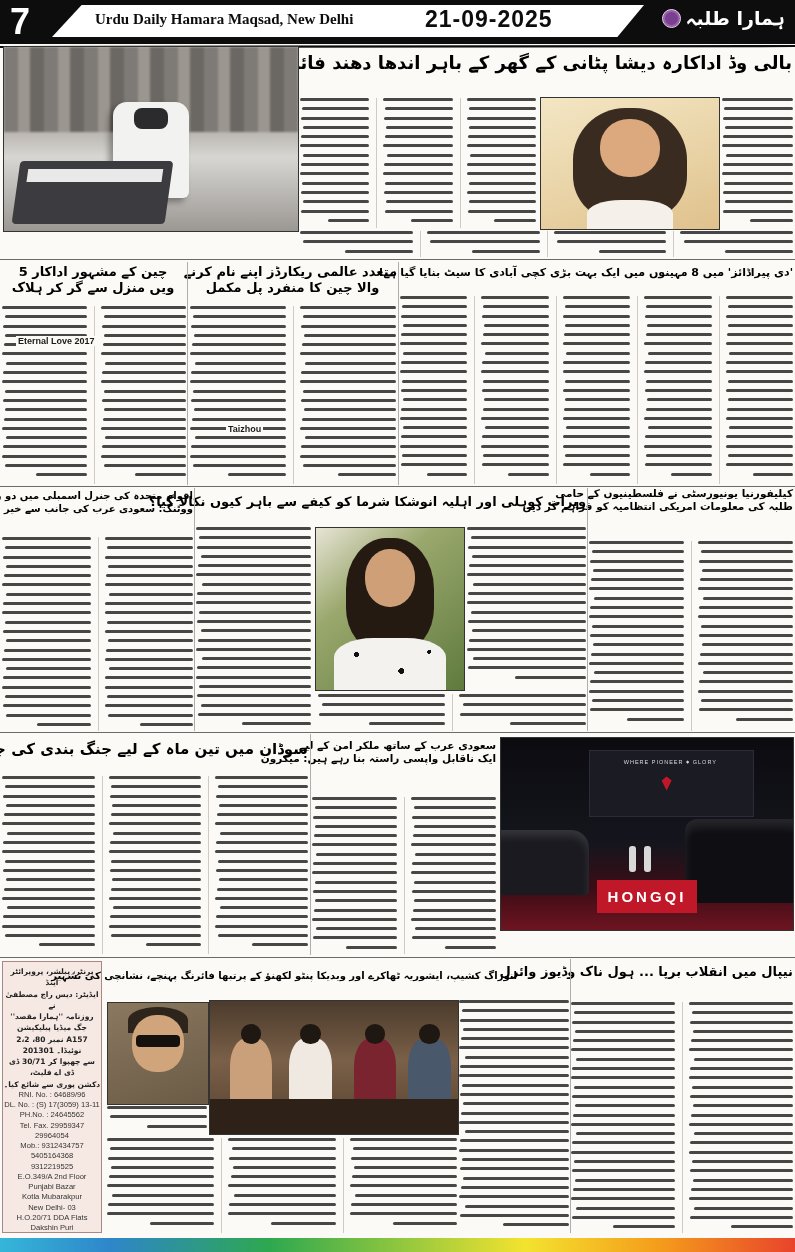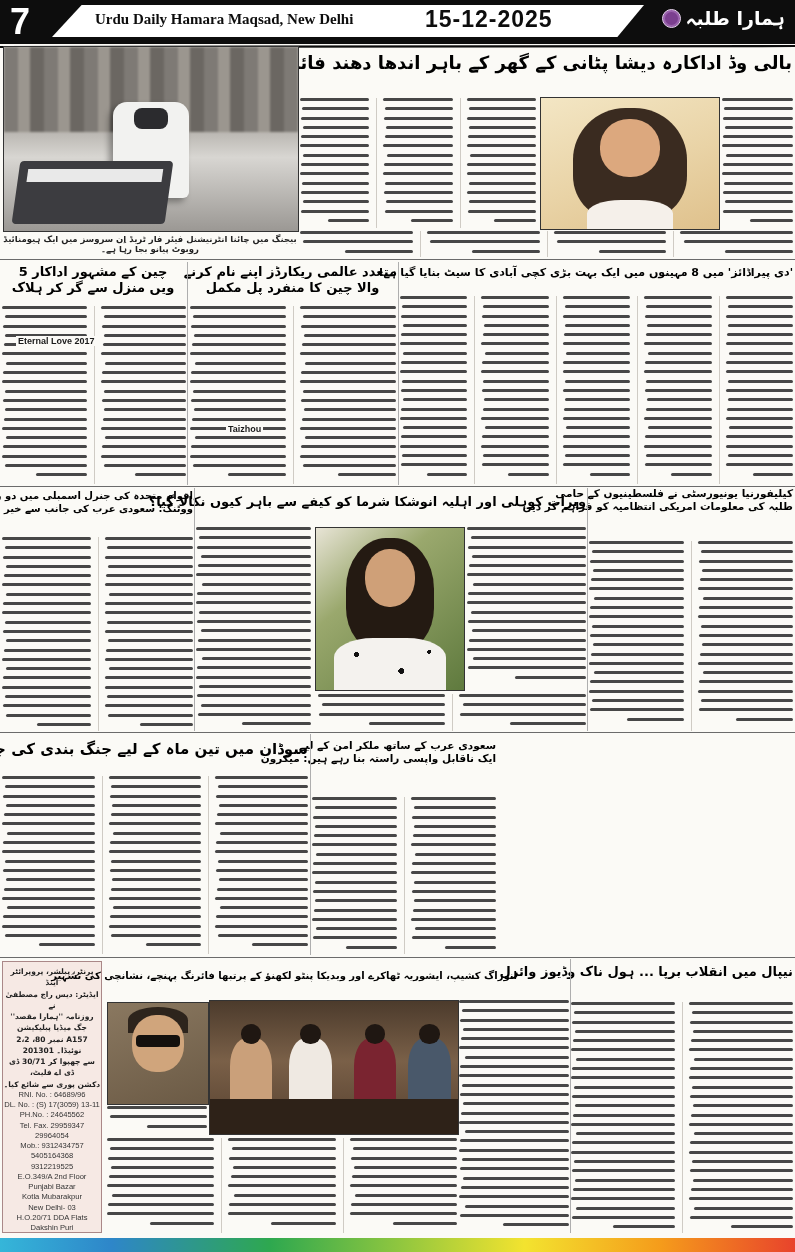--- a/index.html
+++ b/index.html
@@ -90,38 +90,37 @@
 </style>
 </head>
 <body>
 
 <div class="page">
 
   <div class="hdr">
     <div class="pageno">7</div>
     <div class="hdr-band"></div>
     <div class="masthead-title">Urdu Daily Hamara Maqsad, New Delhi</div>
-    <div class="issue-date">15-12-2025</div>
+    <div class="issue-date">21-09-2025</div>
     <div class="logo">
       <span class="logo-text">ہمارا طلبہ</span>
       <span class="logo-emblem"></span>
     </div>
   </div>
   <div class="hdr-underline"></div>
 
   <div class="hl" style="left:300px;top:52px;width:492px;font-size:18px;">
     <div class="ln">بالی وڈ اداکارہ دیشا پٹانی کے گھر کے باہر اندھا دھند فائرنگ</div>
   </div>
 
   <div class="photo ph-robot" style="left:3px;top:46px;width:294px;height:184px;">
     <div class="crowd"></div>
     <div class="robot"></div>
     <div class="piano"></div>
   </div>
-  <div class="caption" style="left:3px;top:234px;width:294px;">بیجنگ میں چائنا انٹرنیشنل فیئر فار ٹریڈ اِن سروسز میں ایک ہیومنائیڈ روبوٹ پیانو بجا رہا ہے۔</div>
 
   <div class="photo ph-disha" style="left:540px;top:97px;width:178px;height:131px;">
     <div class="hair"></div>
     <div class="face"></div>
     <div class="top"></div>
   </div>
 
   <div class="body" style="left:300px;top:98px;width:236px;height:130px;">
     <div class="col flines">
         <div class="fl" style="width: 100%;"></div>
@@ -720,20 +719,30 @@
         <div class="fl" style="width: 99%;"></div>
         <div class="fl" style="width: 96%;"></div>
         <div class="fl" style="width: 98%;"></div>
         <div class="fl" style="width: 100%;"></div>
         <div class="fl" style="width: 95%;"></div>
         <div class="fl" style="width: 99%;"></div>
         <div class="fl" style="width: 60%;"></div>
       </div>
   </div>
 
+  <div class="photo ph-hongqi" style="left:500px;top:737px;width:292px;height:192px;">
+    <div class="screen"></div>
+    <div class="tagline">WHERE PIONEER ◆ GLORY</div>
+    <div class="emblem"></div>
+    <div class="car-l"></div>
+    <div class="car-r"></div>
+    <div class="fig" style="left:44%;"></div>
+    <div class="fig" style="left:49%;"></div>
+    <div class="sign">HONGQI</div>
+  </div>
   <div class="vsep" style="left:310px;top:734px;height:221px;"></div>
 
   <div class="hrule" style="top:957px;"></div>
 
   <div class="imprint">
     <div>
         <div class="u-line">پرنٹر، پبلشر، پروپرائٹر اینڈ</div>
         <div class="u-line">ایڈیٹر: دیس راج مصطفیٰ نے</div>
         <div class="u-line">روزنامہ ''ہمارا مقصد''</div>
         <div class="u-line">جگ میڈیا پبلیکیشن</div>

